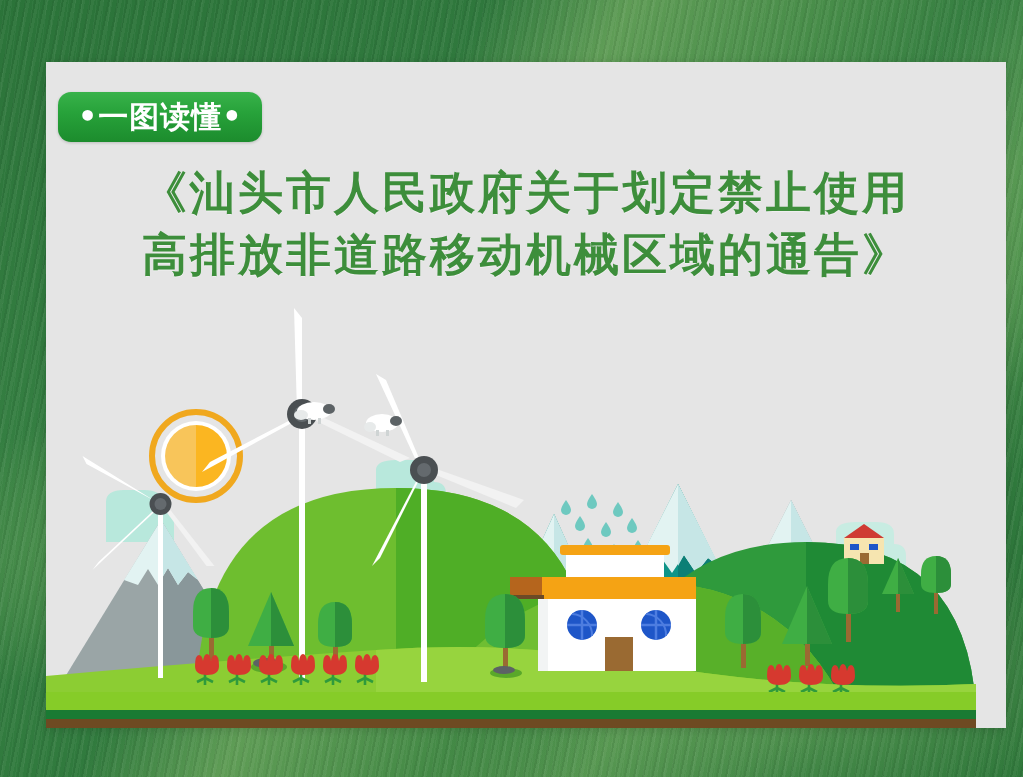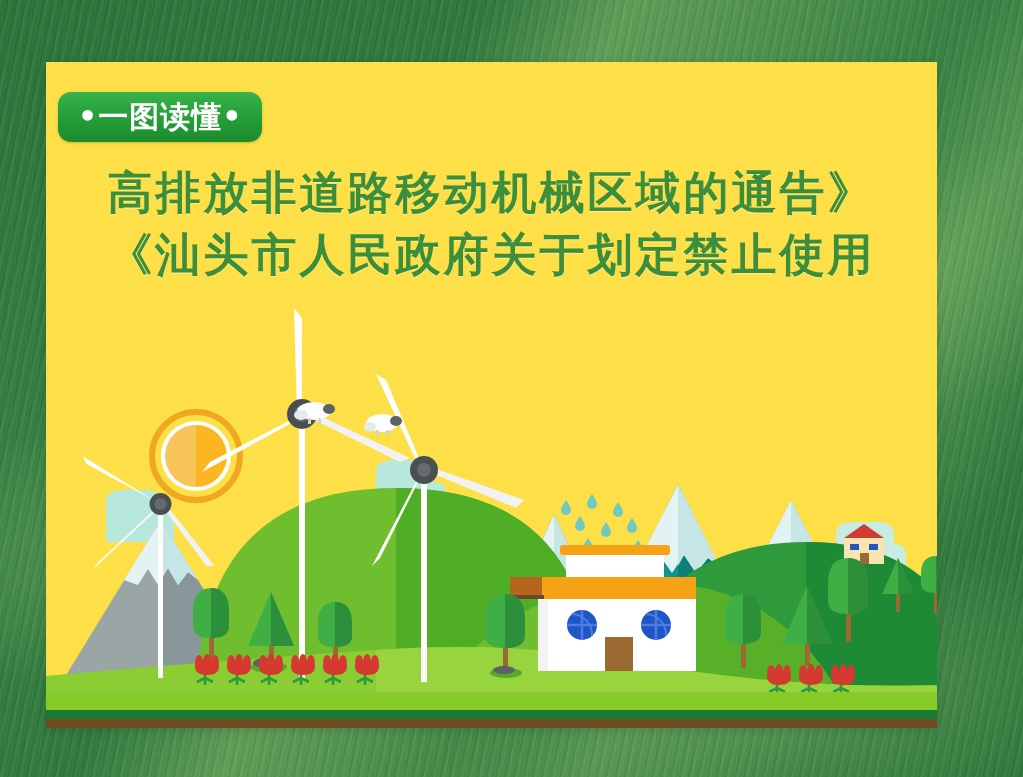--- a/index.html
+++ b/index.html
@@ -33,21 +33,21 @@
     background:radial-gradient(ellipse at 40% 50%, rgba(150,200,115,0.38) 0%, rgba(150,200,115,0.0) 68%);
     transform:rotate(-16deg);}
   .bg-blotch2{position:absolute;left:600px;top:150px;width:560px;height:280px;
     background:radial-gradient(ellipse at 50% 50%, rgba(140,195,110,0.32) 0%, rgba(140,195,110,0.0) 70%);
     transform:rotate(-14deg);}
   .bg-blotch3{position:absolute;left:520px;top:560px;width:620px;height:300px;
     background:radial-gradient(ellipse at 50% 50%, rgba(150,200,118,0.30) 0%, rgba(150,200,118,0.0) 70%);
     transform:rotate(-12deg);}
 
   
-  .card{position:absolute;left:46px;top:62px;width:891px;height:666px;background:#fde047;
+  .card{position:absolute;left:46px;top:62px;width:960px;height:666px;background:#e5e5e5;
         box-shadow:0 2px 10px rgba(0,0,0,.14);overflow:hidden;}
 
   
   .badge{position:absolute;left:12px;top:30px;height:50px;padding:0 20px;
     border-radius:13px;display:flex;align-items:center;justify-content:center;
     background:linear-gradient(180deg,#38b24a 0%,#27a23a 42%,#1c8c2d 100%);
     box-shadow:0 1px 3px rgba(0,0,0,.18);}
   .badge-txt{color:#fff;font-size:30px;font-weight:bold;letter-spacing:1px;line-height:1;
     font-family:"DejaVu Sans","Liberation Sans",sans-serif;white-space:nowrap;}
 
@@ -75,22 +75,22 @@
     <div class="bg-wave"></div>
   </div>
 
   <div class="card">
 
     <div class="badge">
       <span class="badge-txt">•一图读懂•</span>
     </div>
 
     <div class="title">
+      <span class="ln">《汕头市人民政府关于划定禁止使用</span>
       <span class="ln">高排放非道路移动机械区域的通告》</span>
-      <span class="ln">《汕头市人民政府关于划定禁止使用</span>
     </div>
 
     <div class="scene">
       <svg width="930" height="436" viewBox="0 0 930 436" xmlns="http://www.w3.org/2000/svg">
         <defs>
           <linearGradient id="sunG" x1="0" y1="0" x2="1" y2="0">
             <stop offset="0%" stop-color="#f8c55a"></stop>
             <stop offset="50%" stop-color="#f8c55a"></stop>
             <stop offset="50%" stop-color="#fbb621"></stop>
             <stop offset="100%" stop-color="#fbb621"></stop>

